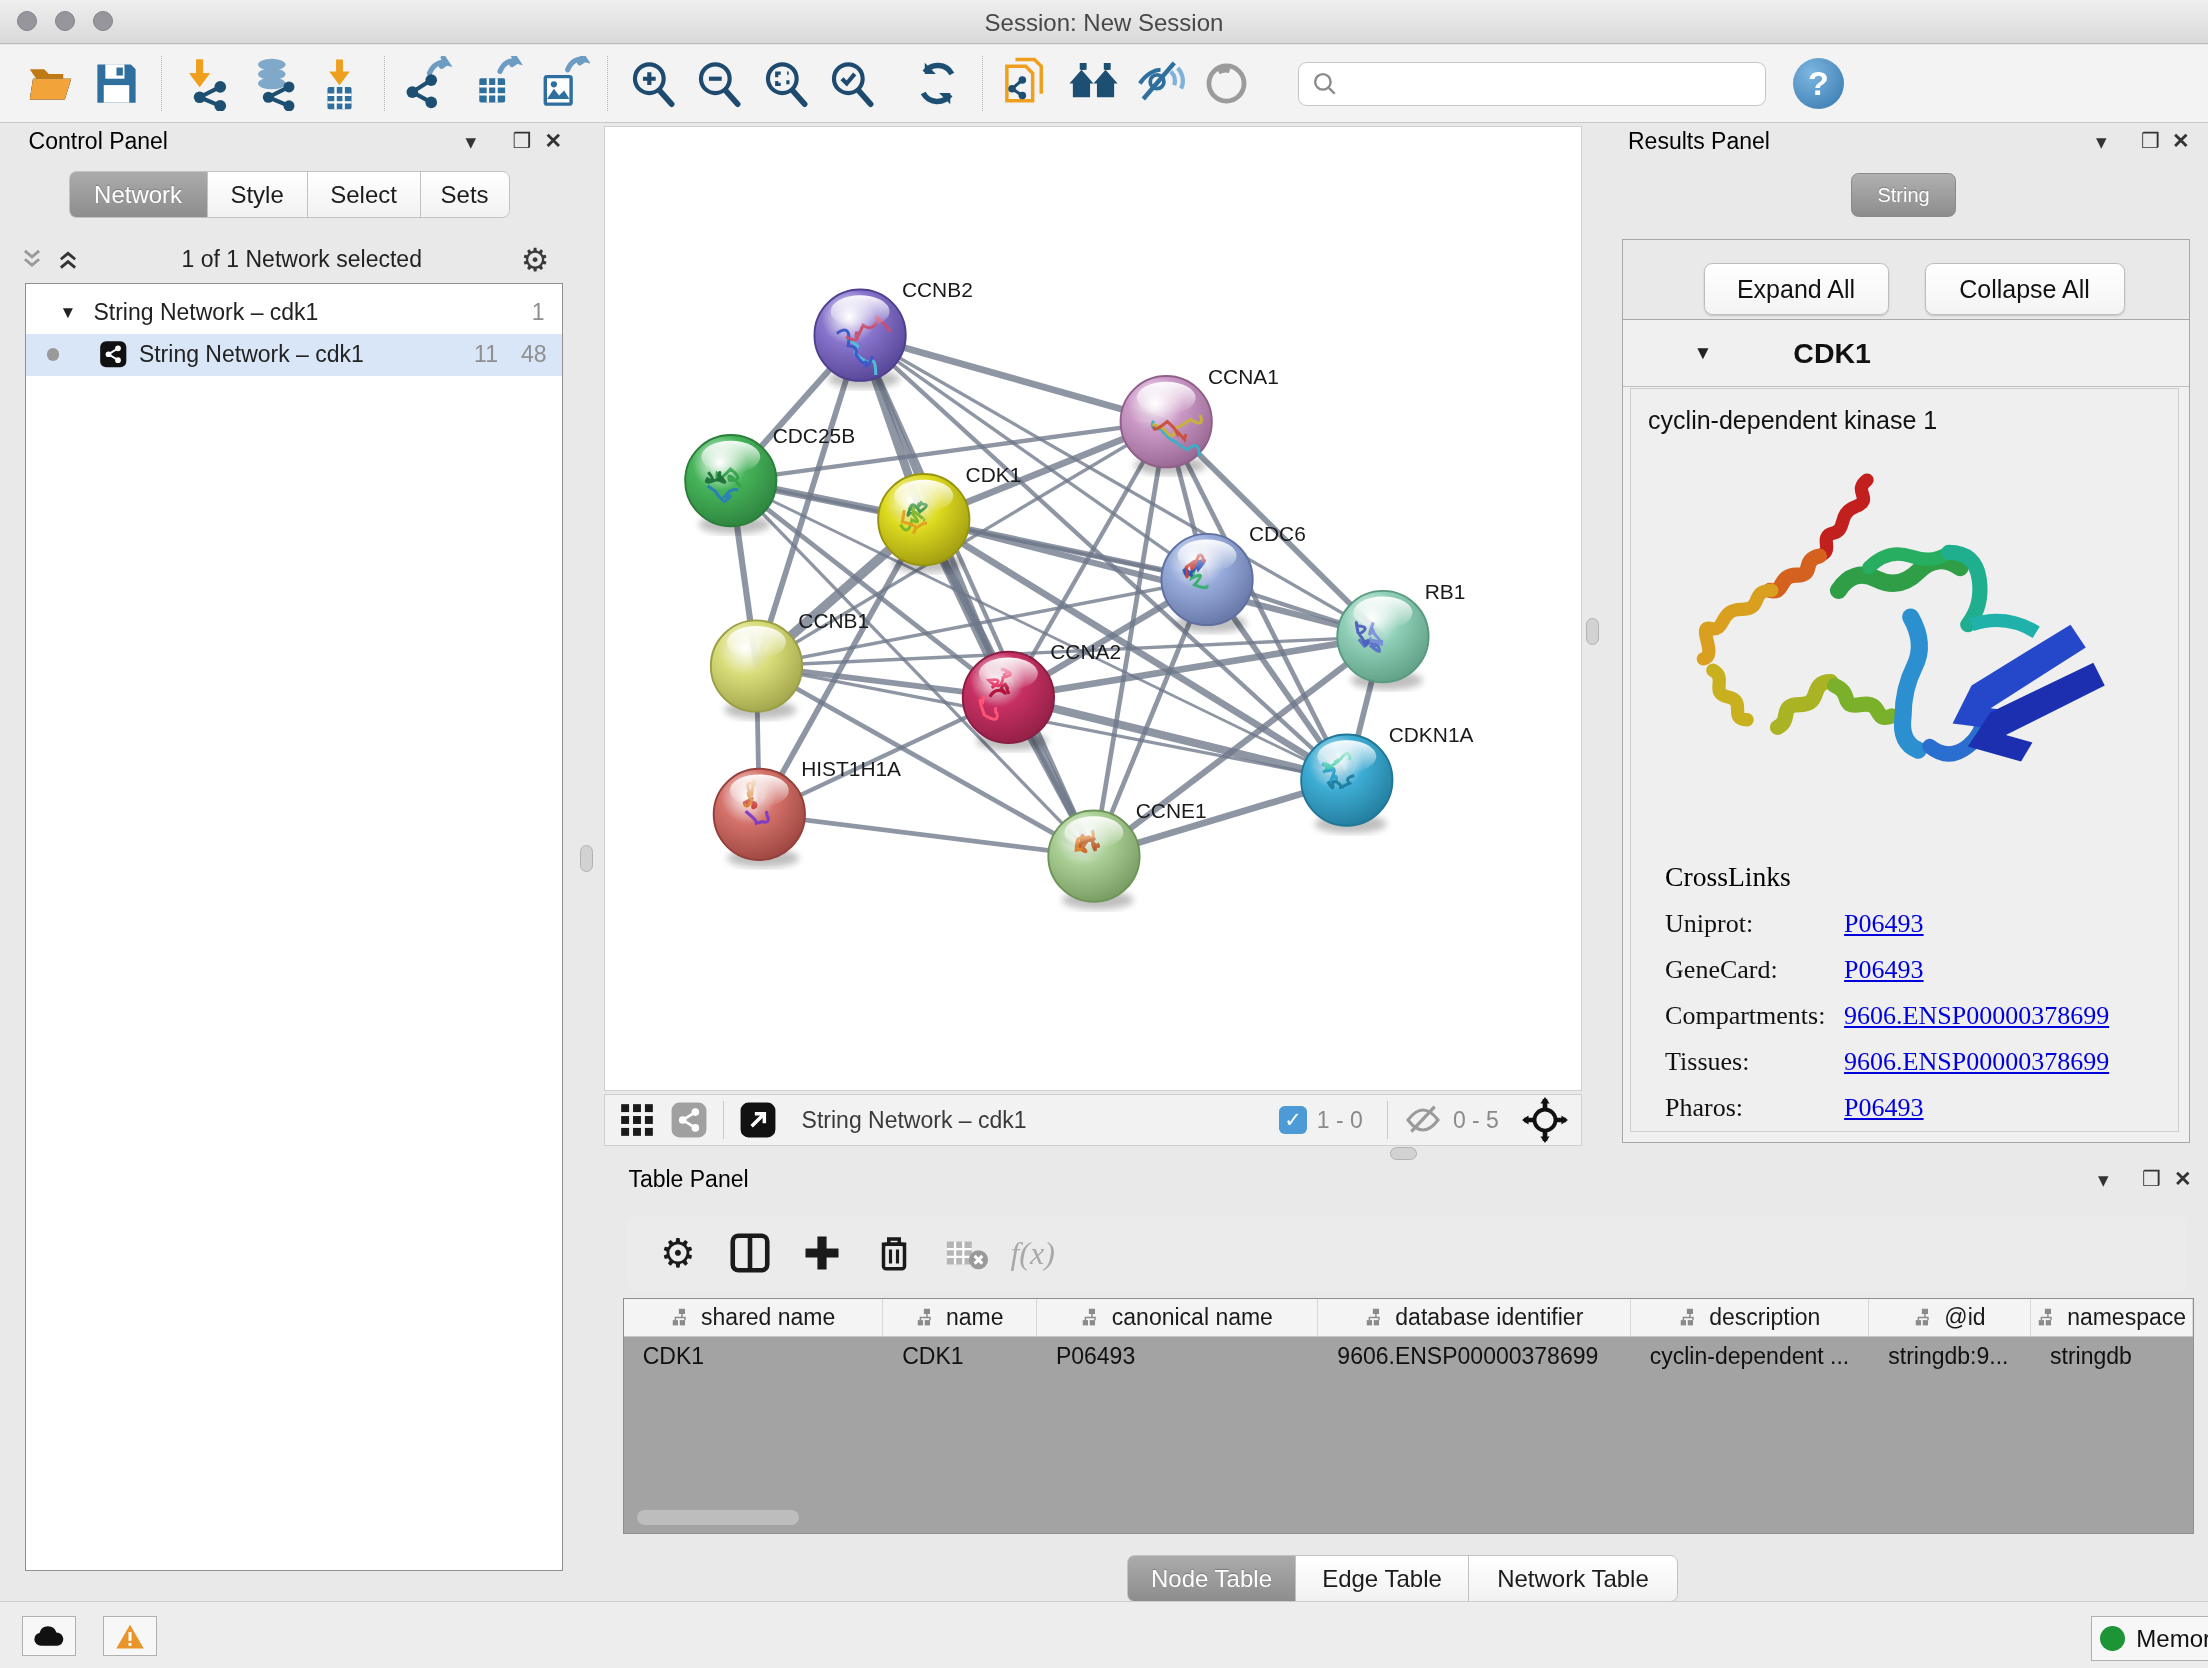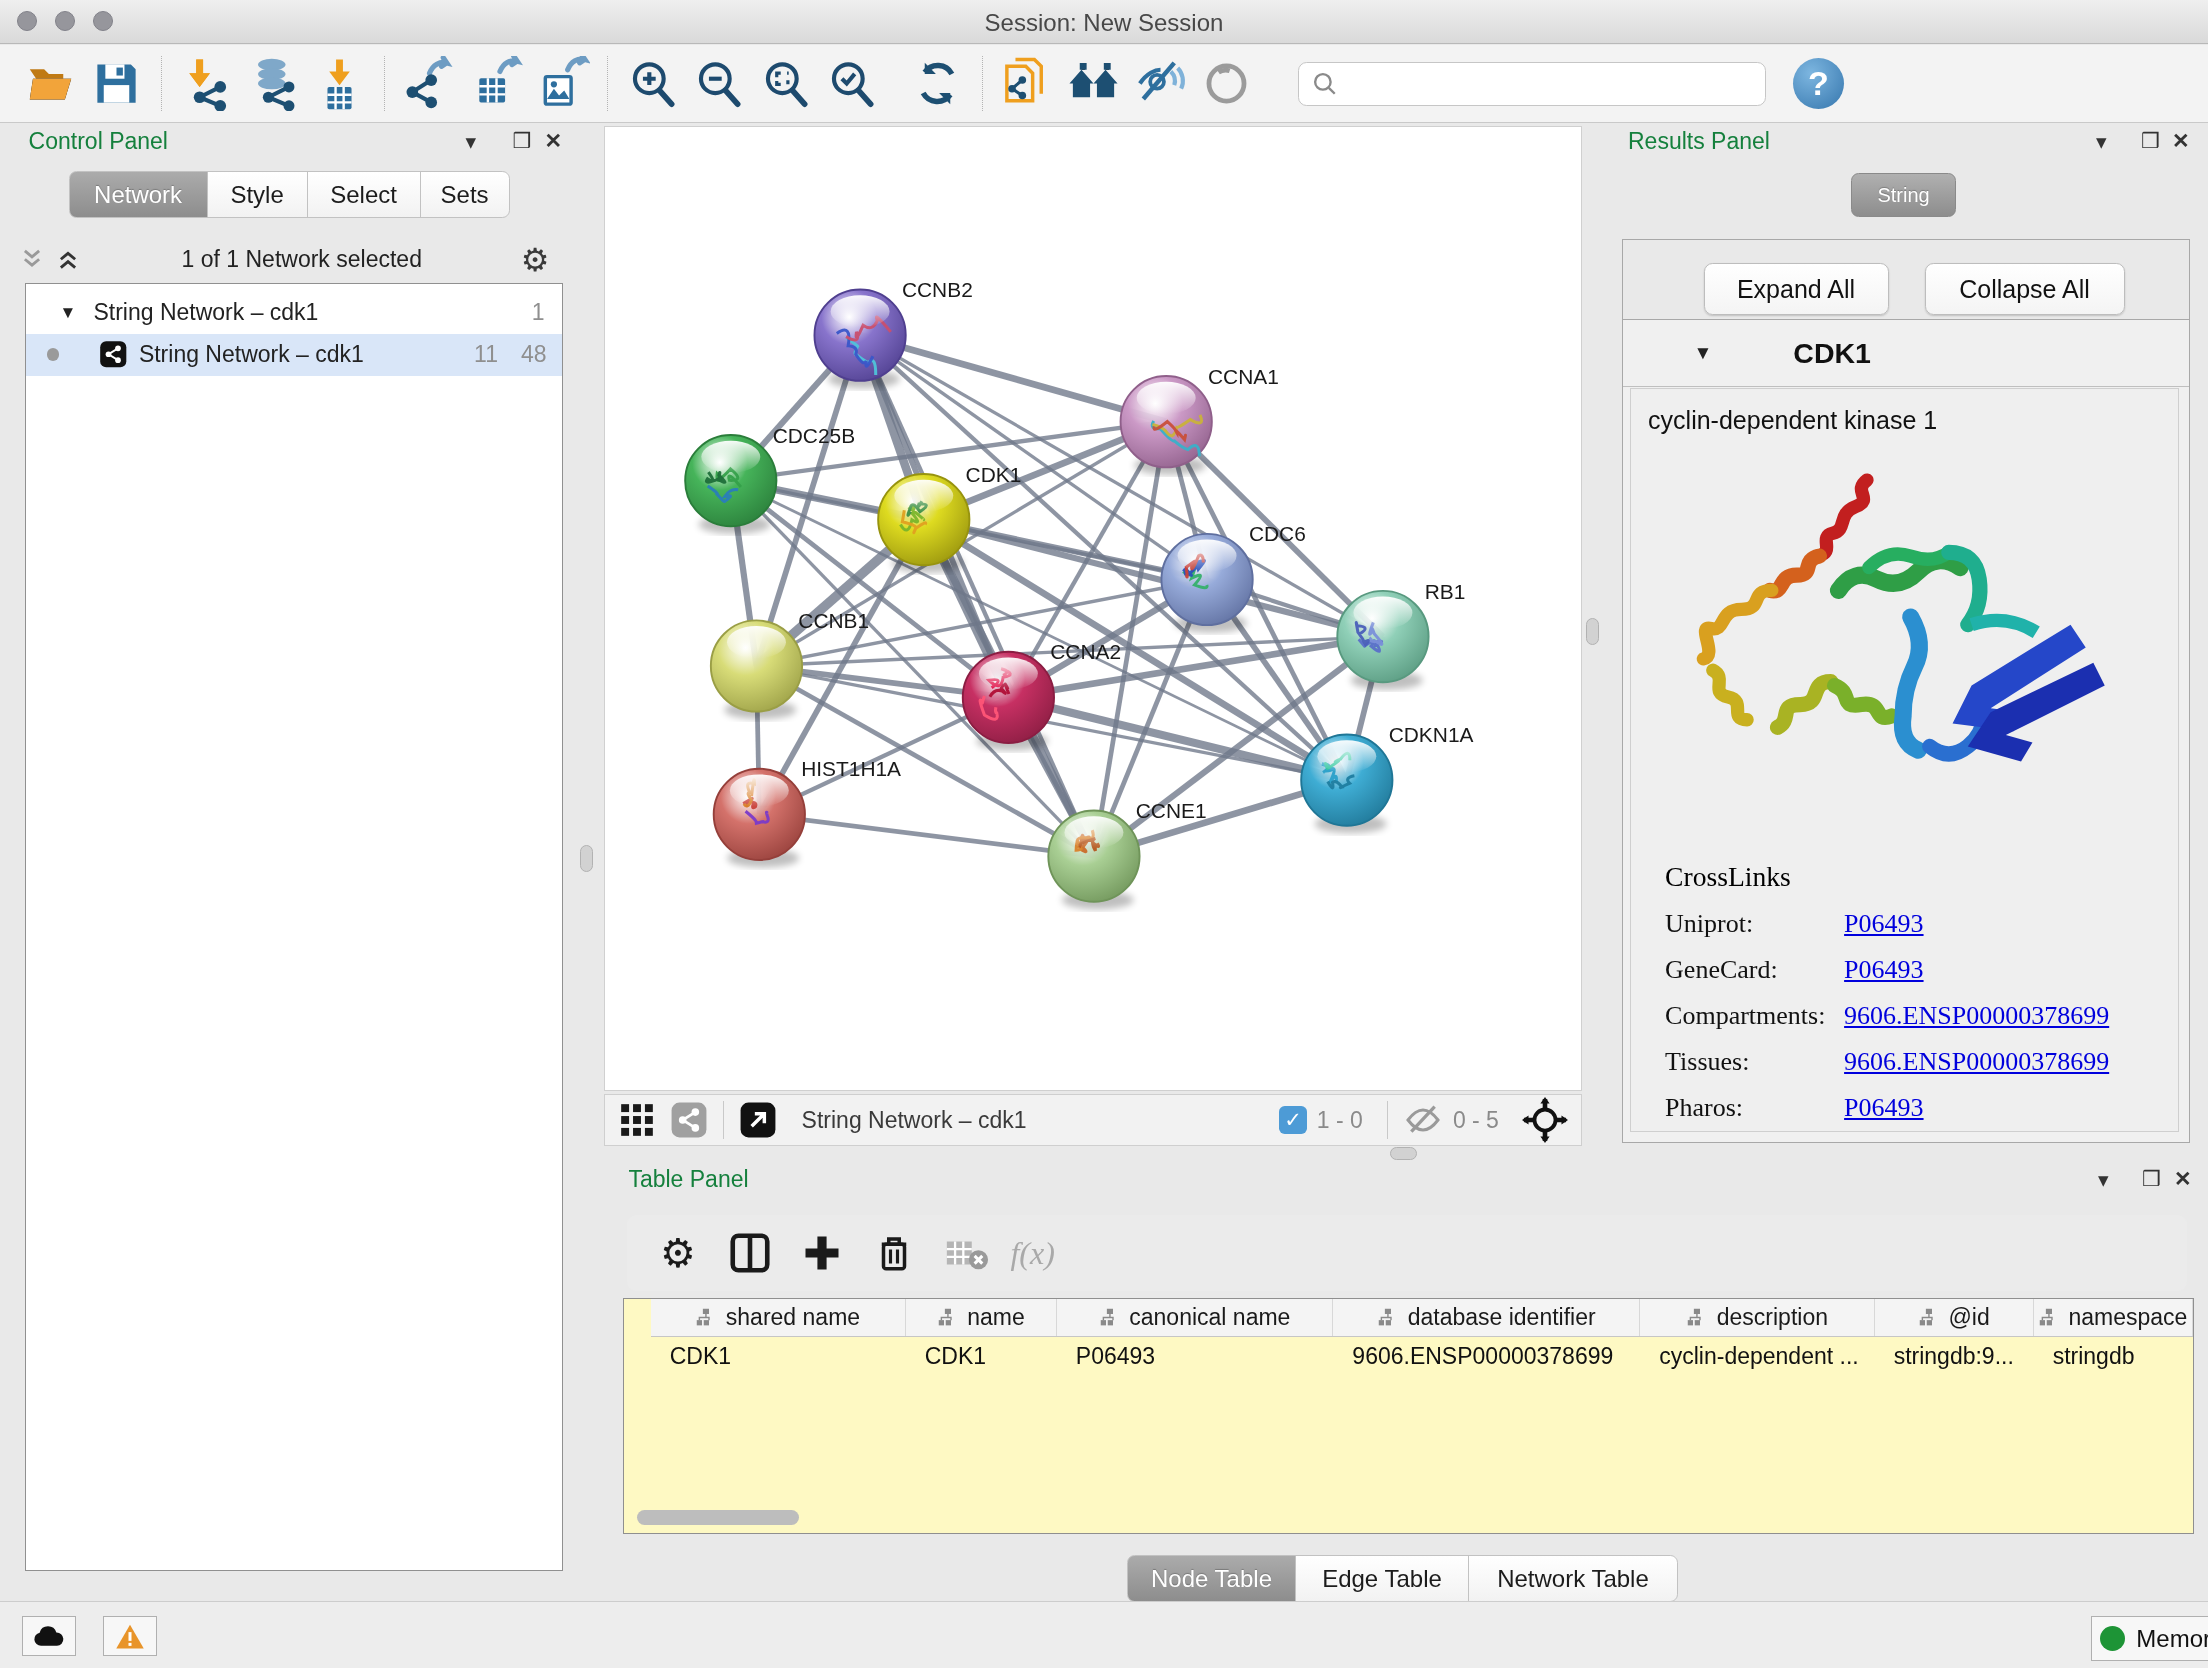--- a/index.html
+++ b/index.html
@@ -21,21 +21,21 @@
   .tb-ico { width:55px; height:55px; display:flex; align-items:center; justify-content:center; margin:0 5.7px; }
   .tb-sep { width:0; height:55px; border-left:1.9px dotted #b3b3b3; margin:0 11.4px; }
   #search-wrap { margin-left:38px; position:relative; }
   #search-input { width:468px; height:44px; border:1.9px solid #c6c6c6; border-radius:8.6px;
     background:#fff; font-size:23px; padding-left:49px; outline:none; color:#333; }
   #help-btn { margin-left:27px; width:51px; height:51px; border-radius:50%;
     background:radial-gradient(circle at 35% 30%, #7db6e0, #3576ad); color:#fff;
     font-size:34px; font-weight:bold; display:flex; align-items:center; justify-content:center; }
 
   
-  .p-header { position:absolute; font-size:23px; color:#15803d; }
+  .p-header { position:absolute; font-size:23px; color:#000000; }
   .p-ctrl { position:absolute; font-size:21px; color:#333; }
   .x-ico { font-weight:bold; }
 
   
   #control-panel { position:absolute; left:7.6px; top:126px; width:555px; height:1452px; }
   .seg { position:absolute; display:flex; }
   .seg-tab { height:47px; border:1px solid #c2c2c2; background:linear-gradient(#ffffff,#f2f2f2);
     font-size:24px; color:#1c1c1c; display:flex; align-items:center; justify-content:center; margin-left:-1px; }
   .seg-tab.sel { background:linear-gradient(#ababab,#8d8d8d); color:#fff;
     text-shadow:0 -1px 1px rgba(0,0,0,.25); }
@@ -91,21 +91,21 @@
   .cl-label { width:179px; color:#111; }
   .cl-link { color:#0000dd; text-decoration:underline; }
 
   
   #table-panel { position:absolute; left:616px; top:1158px; width:1584px; height:439px; }
   #tp-toolbar { position:absolute; left:11.4px; top:57px; width:1560px; height:76px;
     background:#ebebeb; border-radius:9.5px; display:flex; align-items:center; padding:0 23px; }
   .tp-ico { width:55px; height:51px; display:flex; align-items:center; justify-content:center; margin-right:17px; }
   #fx-label { font-family:"Liberation Serif", serif; font-style:italic; font-size:32px; color:#a9a9a9; }
   #tp-table { position:absolute; left:6.7px; top:140px; width:1571px; height:236px;
-    background:#fef9c3; border:1.9px solid #8f8f8f;padding-left:27px; }
+    background:#a3a3a3; border:1.9px solid #8f8f8f; }
   #tp-head { display:flex; height:38px; background:#f4f4f4; border-bottom:1.9px solid #c6c6c6; }
   .th { display:flex; align-items:center; justify-content:center; gap:9.5px;
     font-size:23px; color:#1a1a1a; border-right:1px solid #d8d8d8; overflow:hidden; white-space:nowrap; }
   #tp-row { display:flex; height:38px; }
   .td { font-size:23px; color:#111; padding-left:19px; display:flex; align-items:center;
     overflow:hidden; white-space:nowrap; }
   #tp-hscroll { position:absolute; left:13.3px; bottom:7.6px; width:162px; height:15px;
     border-radius:7.6px; background:#bdbdbd; }
   #tp-tabs { position:absolute; left:512px; top:397px; display:flex; }
 

